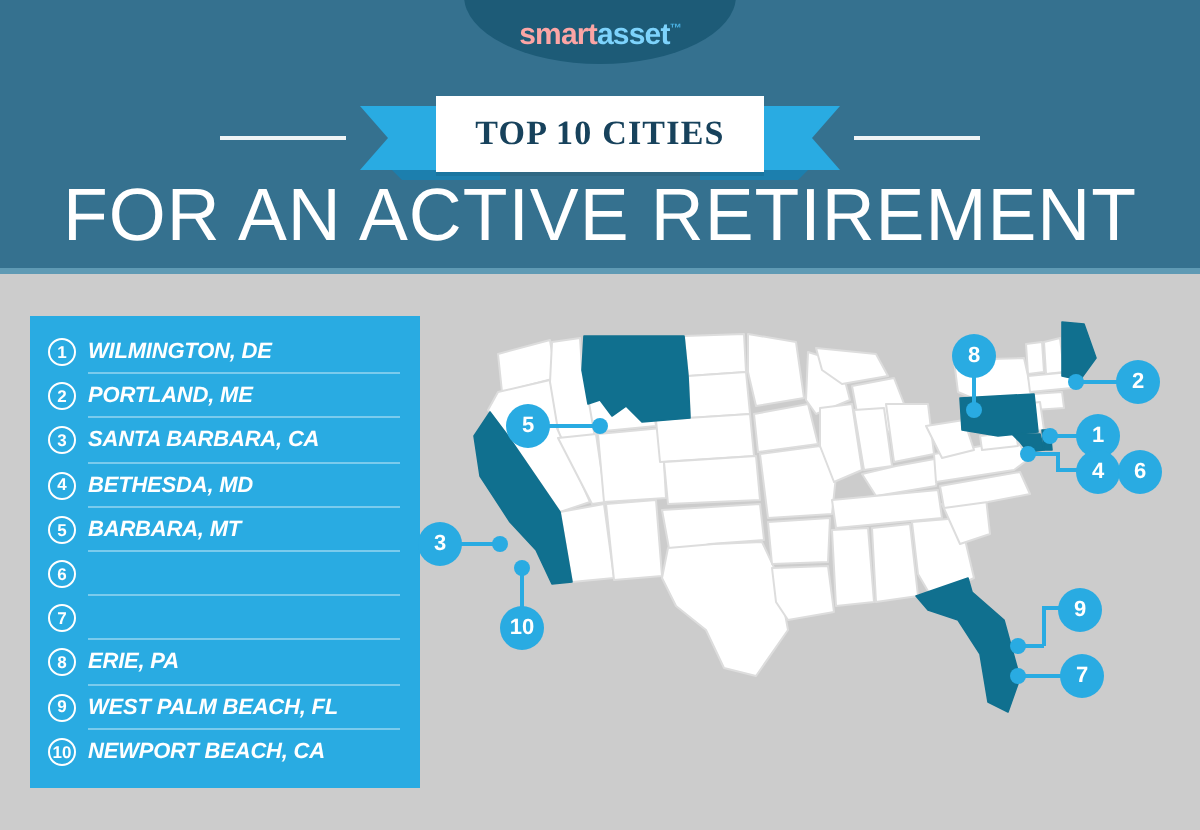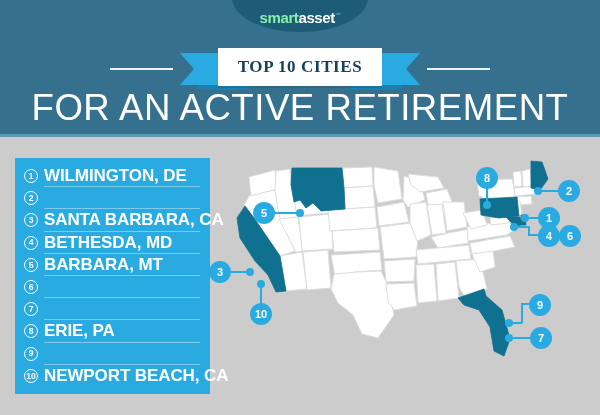--- a/index.html
+++ b/index.html
@@ -26,22 +26,22 @@
     position:absolute;left:232px;top:-24px;width:136px;height:56px;
     background:#1d5b77;
     border-radius:0 0 68px 68px / 0 0 34px 34px;
     display:flex;align-items:flex-end;justify-content:center;
     padding-bottom:7px;box-sizing:border-box;
   }
   .logo-text{
     font-size:15px;font-weight:bold;letter-spacing:-0.4px;
     line-height:1;white-space:nowrap;
   }
-  .logo-smart{color:#86efac;}
-  .logo-asset{color:#ffffff;}
+  .logo-smart{color:#fca5a5;}
+  .logo-asset{color:#7dd3fc;}
   .logo-tm{color:#4cb3e4;font-size:6px;vertical-align:super;}
 
   
   .ribbon{position:absolute;left:0;top:48px;width:480px;height:42px;}
   .rib-line{
     position:absolute;top:20px;height:2px;background:#ffffff;opacity:.92;
   }
   .rib-line.left{left:110px;width:63px;}
   .rib-line.right{left:427px;width:63px;}
 
@@ -92,22 +92,23 @@
   }
   .rank-badge{
     width:14px;height:14px;flex:0 0 14px;
     border:1.4px solid #ffffff;border-radius:50%;
     color:#ffffff;font-size:8.5px;font-weight:bold;
     display:flex;align-items:center;justify-content:center;
     box-sizing:border-box;line-height:1;
   }
   .city-name{
     margin-left:6px;color:#ffffff;
-    font-size:17px;font-weight:bold;letter-spacing:-0.1px;
+    font-size:11px;font-weight:bold;letter-spacing:-0.1px;
     white-space:nowrap;
+    font-style:italic;
   }
   .row-sep{
     position:absolute;left:29px;right:10px;bottom:0;height:1px;
     background:rgba(255,255,255,.38);
   }
   .list-row:last-child .row-sep{display:none;}
 
   
   .map-wrap{position:absolute;left:218px;top:155px;width:372px;height:245px;}
   .map-svg{width:100%;height:100%;display:block;}
@@ -155,20 +156,21 @@
 
   <div class="list-panel">
 
     <div class="list-row">
       <span class="rank-badge">1</span>
       <span class="city-name">WILMINGTON, DE</span>
       <span class="row-sep"></span>
     </div>
     <div class="list-row">
       <span class="rank-badge">2</span>
+      <span class="city-name">PORTLAND, ME</span>
       <span class="row-sep"></span>
     </div>
     <div class="list-row">
       <span class="rank-badge">3</span>
       <span class="city-name">SANTA BARBARA, CA</span>
       <span class="row-sep"></span>
     </div>
     <div class="list-row">
       <span class="rank-badge">4</span>
       <span class="city-name">BETHESDA, MD</span>
@@ -187,20 +189,21 @@
       <span class="rank-badge">7</span>
       <span class="row-sep"></span>
     </div>
     <div class="list-row">
       <span class="rank-badge">8</span>
       <span class="city-name">ERIE, PA</span>
       <span class="row-sep"></span>
     </div>
     <div class="list-row">
       <span class="rank-badge">9</span>
+      <span class="city-name">WEST PALM BEACH, FL</span>
       <span class="row-sep"></span>
     </div>
     <div class="list-row">
       <span class="rank-badge">10</span>
       <span class="city-name">NEWPORT BEACH, CA</span>
 
     </div>
   </div>
 
   <div class="map-wrap">

